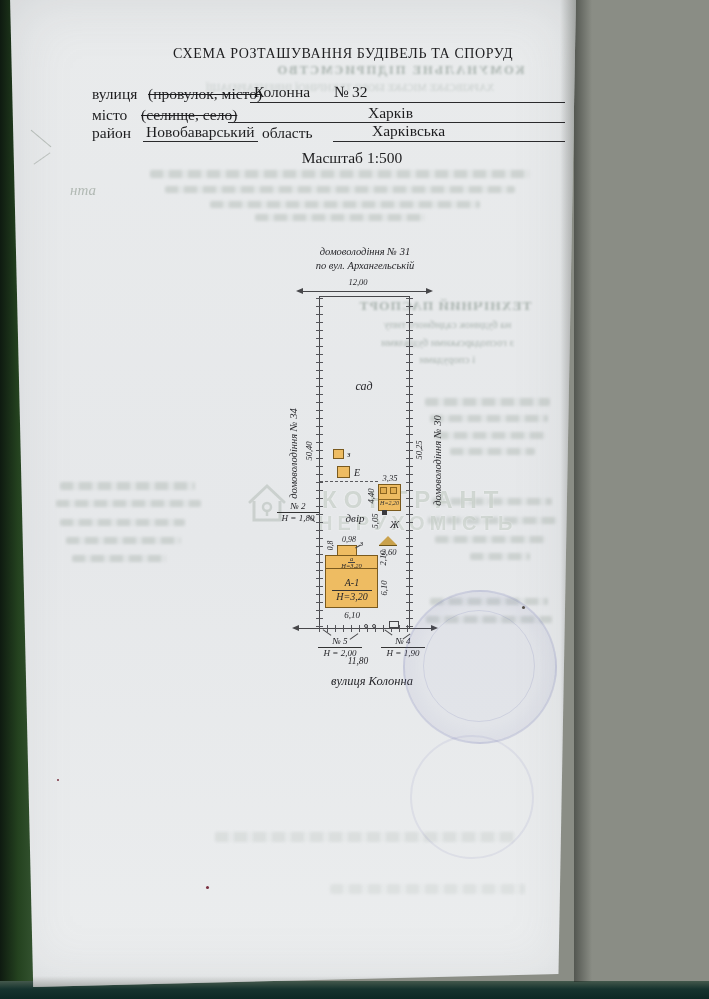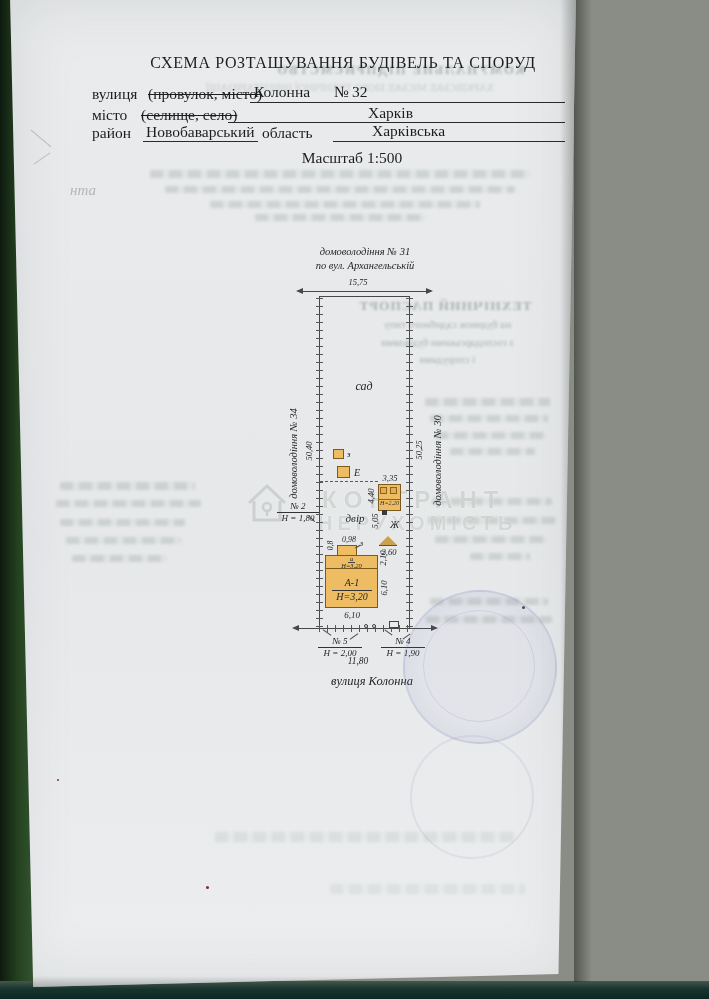--- a/index.html
+++ b/index.html
@@ -18,21 +18,21 @@
     background:linear-gradient(180deg,#e9ebec 0%,#e6e8ea 55%,#ebedee 100%);
     clip-path:polygon(0 0,100% 0,96.9% 98.6%,4.1% 99.9%);
     box-shadow:inset 0 0 60px rgba(130,136,140,.22);}
   .paper-right-shadow{right:0;top:0;width:16px;height:100%;
     background:linear-gradient(90deg,rgba(100,104,98,0),rgba(100,104,98,.5));}
   .paper-bottom-shadow{left:0;bottom:0;width:100%;height:12px;
     background:linear-gradient(180deg,rgba(100,104,98,0),rgba(100,104,98,.45));}
   .content{left:-10px;top:4px;width:709px;height:999px;}
   
   .doc{color:#1d1d1f;white-space:nowrap;}
-  .title{font-size:16px;letter-spacing:.6px;text-align:center;margin-top:8px;}
+  .title{font-size:14px;letter-spacing:.6px;text-align:center;}
   .row{font-size:15.5px;}
   .struck{text-decoration:line-through;text-decoration-thickness:1px;}
   .uline{background:#2a2a2c;height:1px;}
   
   .ln{background:#47474a;}
   .ticks-v{width:7px;background:repeating-linear-gradient(180deg,#55555a 0 1px,transparent 1px 8px);}
   .ticks-h{height:7px;background:repeating-linear-gradient(90deg,#55555a 0 1px,transparent 1px 8px);}
   .dash{border-top:1.2px dashed #5a5a5e;}
   .sq{background:#eebc62;border:1px solid #7a5a1e;box-sizing:border-box;}
   .pl{color:#26262a;white-space:nowrap;}
@@ -140,21 +140,21 @@
         <path d="M7 19 L7 38 L33 38 L33 19" fill="none" stroke="rgba(170,180,172,.9)" stroke-width="3"></path>
         <circle cx="20" cy="25" r="4" fill="none" stroke="rgba(170,180,172,.9)" stroke-width="2.5"></circle>
         <path d="M20 28 L20 34" stroke="rgba(170,180,172,.9)" stroke-width="2.5"></path>
       </svg>
       <div class="abs wm" style="left:322px;top:486px;font-size:24px;letter-spacing:7px;">КОНГРАНТ</div>
       <div class="abs wm" style="left:318px;top:512px;font-size:20px;letter-spacing:5px;opacity:.85;">НЕРУХОМІСТЬ</div>
 
       <div class="abs pl it ctr" style="left:304px;top:246px;width:122px;font-size:10.5px;">домоволодіння № 31</div>
       <div class="abs pl it ctr" style="left:300px;top:260px;width:130px;font-size:10.5px;">по вул. Архангельській</div>
 
-      <div class="abs dim ctr" style="left:343px;top:277px;width:30px;">15,75</div>
+      <div class="abs dim ctr" style="left:343px;top:277px;width:30px;">12,00</div>
       <div class="abs ln" style="left:300px;top:291px;width:128px;height:1px;"></div>
       <div class="abs ah ah-l" style="left:296px;top:288px;"></div>
       <div class="abs ah ah-r" style="left:426px;top:288px;"></div>
 
       <div class="abs ln" style="left:319px;top:296px;width:91px;height:1px;"></div>
       <div class="abs ln" style="left:319px;top:296px;width:1px;height:333px;"></div>
       <div class="abs ticks-v" style="left:316px;top:298px;height:330px;"></div>
       <div class="abs ln" style="left:409px;top:296px;width:1px;height:333px;"></div>
       <div class="abs ticks-v" style="left:406px;top:298px;height:330px;"></div>
       <div class="abs dash" style="left:320px;top:481px;width:58px;"></div>

